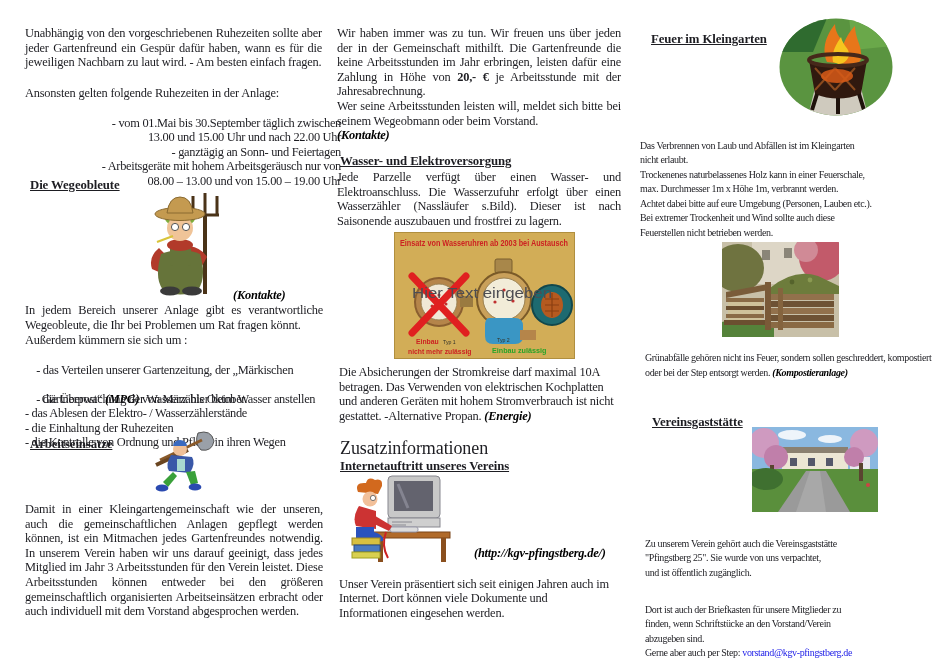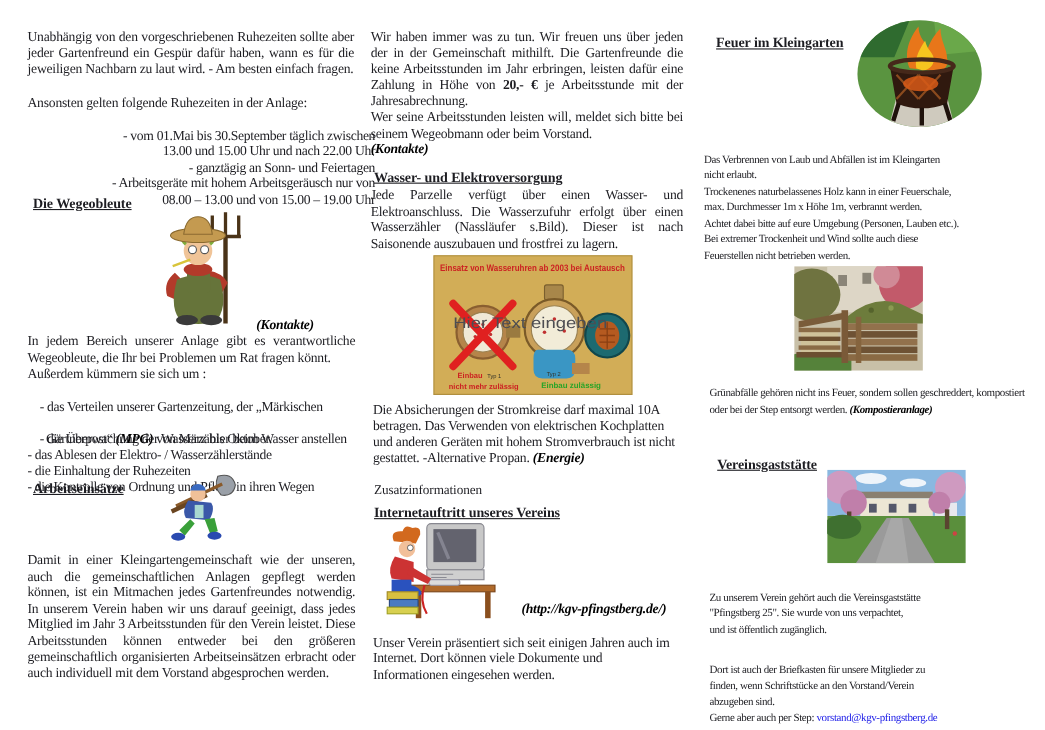--- a/index.html
+++ b/index.html
@@ -7,21 +7,21 @@
        font-family:"Liberation Serif",serif;color:#1d1d22;}
   .blk{position:absolute;font-size:12.4px;line-height:14.6px;letter-spacing:-0.2px;}
   .just{text-align:justify;}
   .prew{white-space:pre-wrap;}
   .prel{white-space:pre-line;}
   .tight{letter-spacing:-0.3px;}
   .hd{position:absolute;font-weight:bold;text-decoration:underline;font-size:12.8px;
       letter-spacing:-0.1px;line-height:15px;}
   .lnk{color:#000000;font-style:italic;font-weight:bold;cursor:pointer;}
   .mail{color:#2222e8;cursor:pointer;}
-  .zlabel{position:absolute;font-size:12px;letter-spacing:-0.1px;}
+  .zlabel{position:absolute;font-size:18px;letter-spacing:-0.1px;}
   .rsm{font-size:10px;line-height:14.5px;letter-spacing:-0.35px;}
   .imgbox{position:absolute;}
   svg{display:block;}
 </style>
 </head>
 <body>
 
 <div class="doc">
 
   <div class="blk just" style="left:25px;top:26px;width:297px;">

